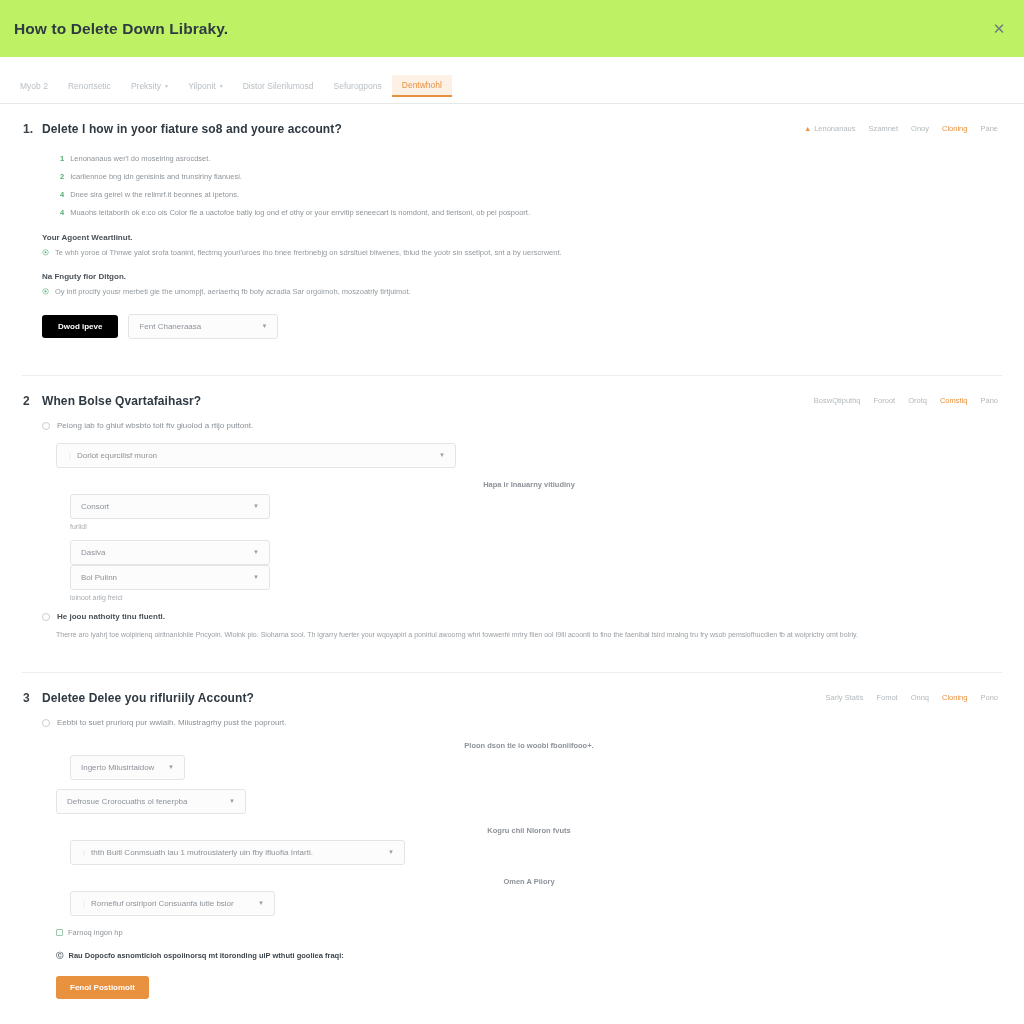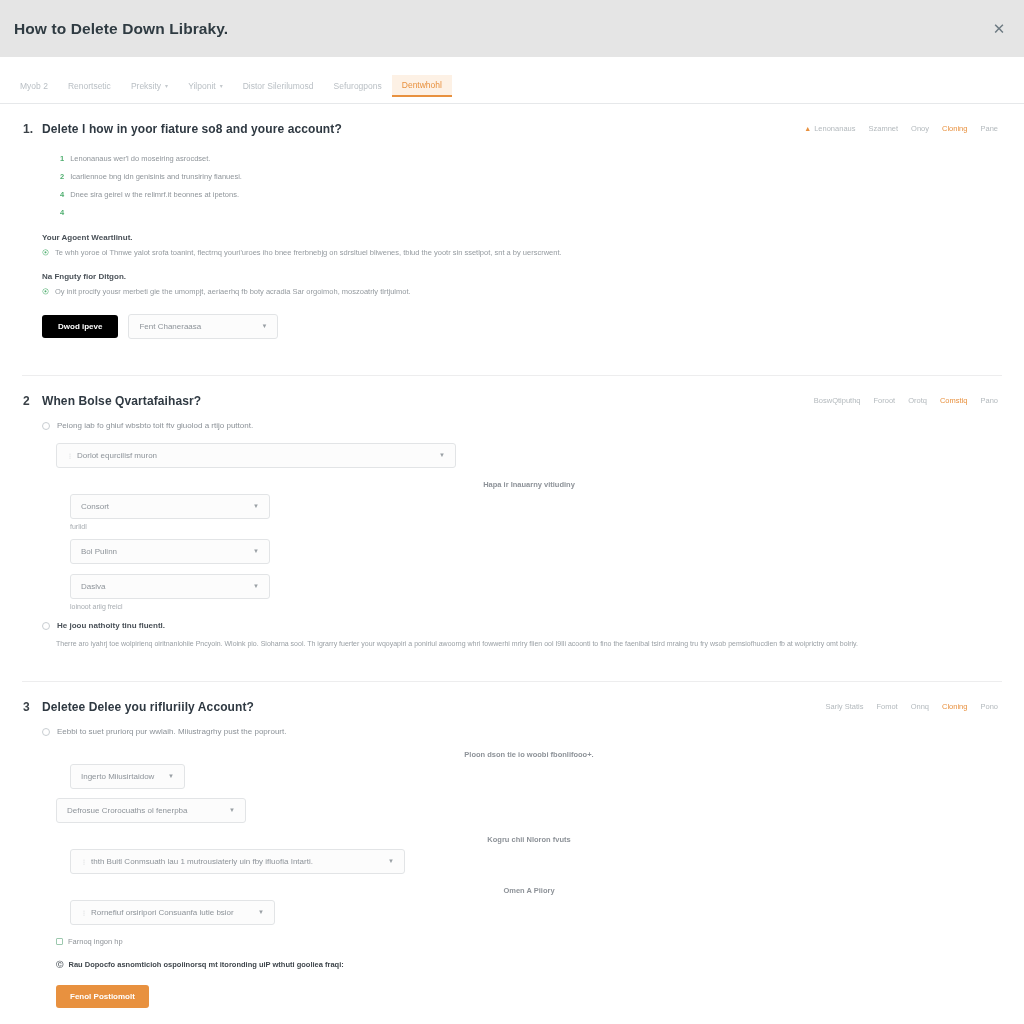--- a/index.html
+++ b/index.html
@@ -8,21 +8,21 @@
     background: #ffffff;
     font-family: "Liberation Sans", sans-serif;
     -webkit-font-smoothing: antialiased;
     overflow: hidden;
   }
   .page { width: 1024px; height: 1024px; position: relative; background: #fff; }
 
   
   .header {
     height: 57px;
-    background: #e5e5e5;
+    background: #bef264;
     display: flex; align-items: center;
     padding: 0 18px 0 14px;
     position: relative;
   }
   .header-title {
     font-size: 15.5px; font-weight: bold; color: #2f3b42;
     letter-spacing: .1px;
   }
   .close-btn {
     position: absolute; right: 14px; top: 50%; transform: translateY(-50%);
@@ -212,20 +212,21 @@
           <div class="oitem">
             <span class="onum">2</span>
             <span>Icarliennoe bng idn genisinis and trunsiriny fianuesi.</span>
           </div>
           <div class="oitem">
             <span class="onum">4</span>
             <span>Dnee sira geirel w the relimrf.it beonnes at ipetons.</span>
           </div>
           <div class="oitem">
             <span class="onum">4</span>
+            <span>Muaohs leitaborih ok e:co ois Color fle a uactofoe batly log ond ef othy or your errvitip seneecart is nomdont, and tierisoni, ob pei pospoort.</span>
           </div>
         </div>
 
         <div class="sub-head">Your Agoent Weartlinut.</div>
         <div class="check-line">
           <span class="tick">⦿</span>
           <span>Te whh yoroe ol Thnwe yalot srofa toanint, flectrnq youri'uroes iho bnee frerbnebjg on sdrsltuel bliwenes, tblud the yootr sin ssetlpot, snt a by uerscrwent.</span>
         </div>
 
         <div class="sub-head">Na Fnguty fior Ditgon.</div>
@@ -274,27 +275,27 @@
 
           <div class="field-label">Hapa ir Inauarny vitiudiny</div>
 
           <div style="padding-left:14px;">
             <div class="select sel-w5">
               <span>Consort</span>
               <span class="chev">▼</span>
             </div>
             <div class="field-hint">furlidl</div>
 
+            <div class="select sel-w5" style="margin-top:10px;">
+              <span>Daslva</span>
+              <span class="chev">▼</span>
+            </div>
+
             <div class="select sel-w5">
               <span>Bol Pulinn</span>
-              <span class="chev">▼</span>
-            </div>
-
-            <div class="select sel-w5" style="margin-top:10px;">
-              <span>Daslva</span>
               <span class="chev">▼</span>
             </div>
             <div class="field-hint">loinoot ariig freicl</div>
           </div>
         </div>
 
         <div class="q-row" style="margin-top:10px;">
           <span class="radio"></span>
           <span class="q-text dark">He joou nathoity tinu fluentl.</span>
         </div>

